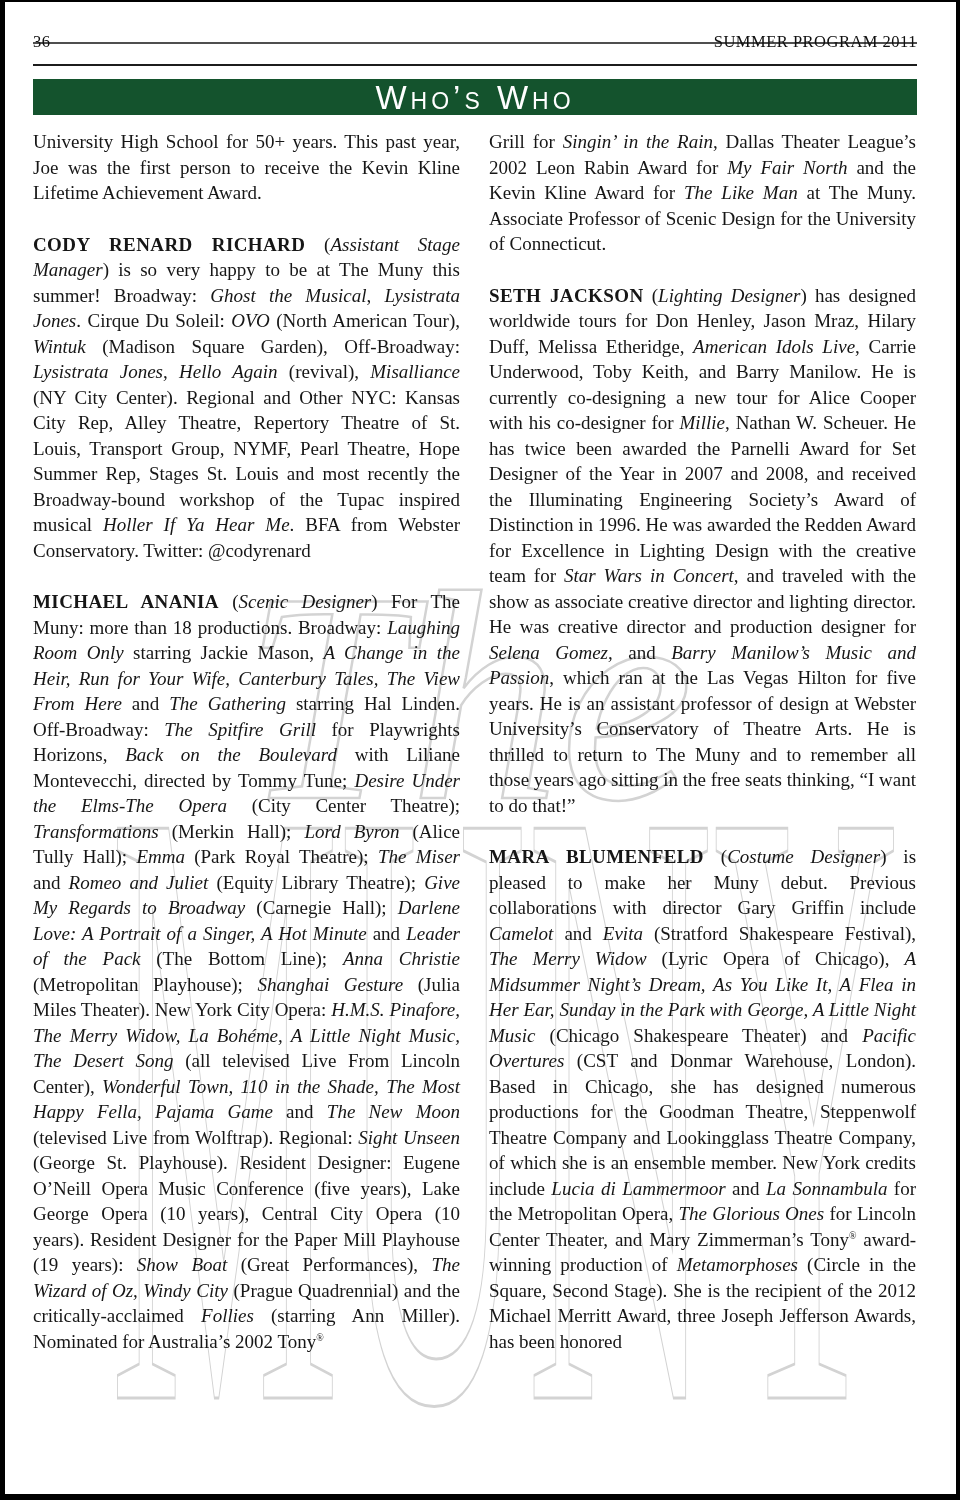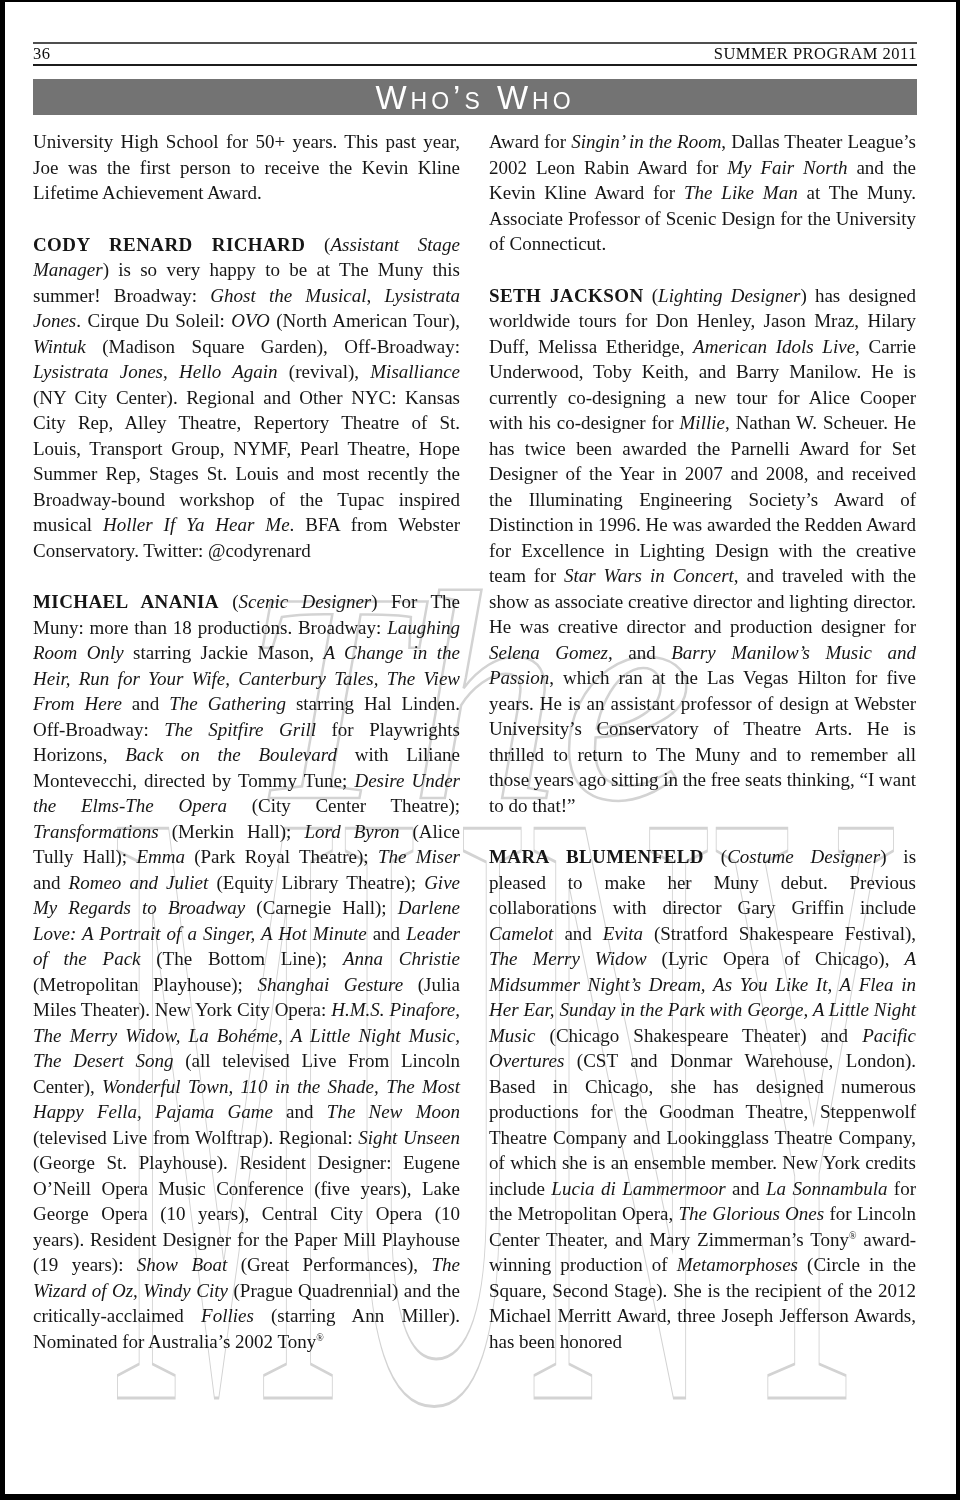--- a/index.html
+++ b/index.html
@@ -12,29 +12,29 @@
   .edge-left{left:0;top:0;width:5px;height:1500px;}
   .edge-right{right:0;top:0;width:4px;height:1500px;}
   .edge-top{left:0;top:0;width:960px;height:2px;}
   .edge-bottom{left:0;bottom:0;width:960px;height:6px;}
 
   
   .rule{position:absolute;left:33px;width:884px;}
   .rule-top{top:42px;height:2px;background:#4f4f4f;}
   .rule-mid{top:64px;height:2px;background:#1c1c1c;}
   .header-row{
-    position:absolute;left:33px;top:44px;width:884px;height:20px;
+    position:absolute;left:33px;top:32px;width:884px;height:20px;
     display:flex;justify-content:space-between;
     font-size:16.5px;letter-spacing:.5px;color:#101010;
   }
 
   
   .banner{
     position:absolute;left:33px;top:79px;width:884px;height:36px;
-    background:#737373;display:flex;align-items:center;justify-content:center;
+    background:#14532d;display:flex;align-items:center;justify-content:center;
   }
   .banner-text{
     color:#fff;font-family:"Liberation Sans",sans-serif;
     font-variant-caps:small-caps;font-size:33px;letter-spacing:4px;line-height:1;
   }
 
   
   .watermark{position:absolute;left:0;top:0;z-index:0;pointer-events:none;}
 
   
@@ -76,17 +76,17 @@
   <span class="banner-text">Who’s Who</span>
 </div>
 
 <div class="columns">
   <div class="col">
       <p class="bio"><span>University High School for 50+ years. This past year, Joe was the first person to receive the Kevin Kline Lifetime Achievement Award.</span></p>
       <p class="bio"><span class="run-b">CODY RENARD RICHARD</span><span> (</span><span class="run-i">Assistant Stage Manager</span><span>) is so very happy to be at The Muny this summer! Broadway: </span><span class="run-i">Ghost the Musical</span><span>, </span><span class="run-i">Lysistrata Jones</span><span>. Cirque Du Soleil: </span><span class="run-i">OVO</span><span> (North American Tour), </span><span class="run-i">Wintuk</span><span> (Madison Square Garden), Off-Broadway: </span><span class="run-i">Lysistrata Jones</span><span>, </span><span class="run-i">Hello Again</span><span> (revival), </span><span class="run-i">Misalliance</span><span> (NY City Center). Regional and Other NYC: Kansas City Rep, Alley Theatre, Repertory Theatre of St. Louis, Transport Group, NYMF, Pearl Theatre, Hope Summer Rep, Stages St. Louis and most recently the Broadway-bound workshop of the Tupac inspired musical </span><span class="run-i">Holler If Ya Hear Me</span><span>. BFA from Webster Conservatory. Twitter: @codyrenard</span></p>
       <p class="bio"><span class="run-b">MICHAEL ANANIA</span><span> (</span><span class="run-i">Scenic Designer</span><span>) For The Muny: more than 18 productions. Broadway: </span><span class="run-i">Laughing Room Only</span><span> starring Jackie Mason, </span><span class="run-i">A Change in the Heir, Run for Your Wife, Canterbury Tales, The View From Here</span><span> and </span><span class="run-i">The Gathering</span><span> starring Hal Linden. Off-Broadway: </span><span class="run-i">The Spitfire Grill</span><span> for Playwrights Horizons, </span><span class="run-i">Back on the Boulevard</span><span> with Liliane Montevecchi, directed by Tommy Tune; </span><span class="run-i">Desire Under the Elms-The Opera</span><span> (City Center Theatre); </span><span class="run-i">Transformations</span><span> (Merkin Hall); </span><span class="run-i">Lord Byron</span><span> (Alice Tully Hall); </span><span class="run-i">Emma</span><span> (Park Royal Theatre); </span><span class="run-i">The Miser</span><span> and </span><span class="run-i">Romeo and Juliet</span><span> (Equity Library Theatre); </span><span class="run-i">Give My Regards to Broadway</span><span> (Carnegie Hall); </span><span class="run-i">Darlene Love: A Portrait of a Singer, A Hot Minute</span><span> and </span><span class="run-i">Leader of the Pack</span><span> (The Bottom Line); </span><span class="run-i">Anna Christie</span><span> (Metropolitan Playhouse); </span><span class="run-i">Shanghai Gesture</span><span> (Julia Miles Theater). New York City Opera: </span><span class="run-i">H.M.S. Pinafore, The Merry Widow, La Bohéme, A Little Night Music, The Desert Song</span><span> (all televised Live From Lincoln Center), </span><span class="run-i">Wonderful Town, 110 in the Shade, The Most Happy Fella, Pajama Game</span><span> and </span><span class="run-i">The New Moon</span><span> (televised Live from Wolftrap). Regional: </span><span class="run-i">Sight Unseen</span><span> (George St. Playhouse). Resident Designer: Eugene O’Neill Opera Music Conference (five years), Lake George Opera (10 years), Central City Opera (10 years). Resident Designer for the Paper Mill Playhouse (19 years): </span><span class="run-i">Show Boat</span><span> (Great Performances), </span><span class="run-i">The Wizard of Oz, Windy City</span><span> (Prague Quadrennial) and the critically-acclaimed </span><span class="run-i">Follies</span><span> (starring Ann Miller). Nominated for Australia’s 2002 Tony</span><span class="run-s">®</span></p>
     </div>
   <div class="col">
-      <p class="bio"><span>Award for </span><span class="run-i">Singin’ in the Room</span><span>, Dallas Theater League’s 2002 Leon Rabin Award for </span><span class="run-i">My Fair North</span><span> and the Kevin Kline Award for </span><span class="run-i">The Like Man</span><span> at The Muny. Associate Professor of Scenic Design for the University of Connecticut.</span></p>
+      <p class="bio"><span>Grill for </span><span class="run-i">Singin’ in the Rain</span><span>, Dallas Theater League’s 2002 Leon Rabin Award for </span><span class="run-i">My Fair North</span><span> and the Kevin Kline Award for </span><span class="run-i">The Like Man</span><span> at The Muny. Associate Professor of Scenic Design for the University of Connecticut.</span></p>
       <p class="bio"><span class="run-b">SETH JACKSON</span><span> (</span><span class="run-i">Lighting Designer</span><span>) has designed worldwide tours for Don Henley, Jason Mraz, Hilary Duff, Melissa Etheridge, </span><span class="run-i">American Idols Live</span><span>, Carrie Underwood, Toby Keith, and Barry Manilow.  He is currently co-designing a new tour for Alice Cooper with his co-designer for </span><span class="run-i">Millie</span><span>, Nathan W. Scheuer. He has twice been awarded the Parnelli Award for Set Designer of the Year in 2007 and 2008, and received the Illuminating Engineering Society’s Award of Distinction in 1996. He was awarded the Redden Award for Excellence in Lighting Design with the creative team for </span><span class="run-i">Star Wars in Concert</span><span>, and traveled with the show as associate creative director and lighting director.  He was creative director and production designer for </span><span class="run-i">Selena Gomez,</span><span> and </span><span class="run-i">Barry Manilow’s Music and Passion</span><span>, which ran at the Las Vegas Hilton for five years.  He is an assistant professor of design at Webster University’s Conservatory of Theatre Arts.  He is thrilled to return to The Muny and to remember all those years ago sitting in the free seats thinking, “I want to do that!”</span></p>
       <p class="bio"><span class="run-b">MARA BLUMENFELD</span><span> (</span><span class="run-i">Costume Designer</span><span>) is pleased to make her Muny debut.  Previous collaborations with director Gary Griffin include </span><span class="run-i">Camelot</span><span> and </span><span class="run-i">Evita</span><span> (Stratford Shakespeare Festival), </span><span class="run-i">The Merry Widow</span><span> (Lyric Opera of Chicago), </span><span class="run-i">A Midsummer Night’s Dream, As You Like It, A Flea in Her Ear, Sunday in the Park with George, A Little Night Music</span><span> (Chicago Shakespeare Theater) and </span><span class="run-i">Pacific Overtures</span><span> (CST and Donmar Warehouse, London).  Based in Chicago, she has designed numerous productions for the Goodman Theatre, Steppenwolf Theatre Company and Lookingglass Theatre Company, of which she is an ensemble member. New York credits include </span><span class="run-i">Lucia di Lammermoor</span><span> and </span><span class="run-i">La Sonnambula</span><span> for the Metropolitan Opera, </span><span class="run-i">The Glorious Ones</span><span> for Lincoln Center Theater, and Mary Zimmerman’s Tony</span><span class="run-s">®</span><span> award-winning production of </span><span class="run-i">Metamorphoses</span><span> (Circle in the Square, Second Stage). She is the recipient of the 2012 Michael Merritt Award, three Joseph Jefferson Awards, has been honored</span></p>
     </div>
 </div>
 
 </body></html>

